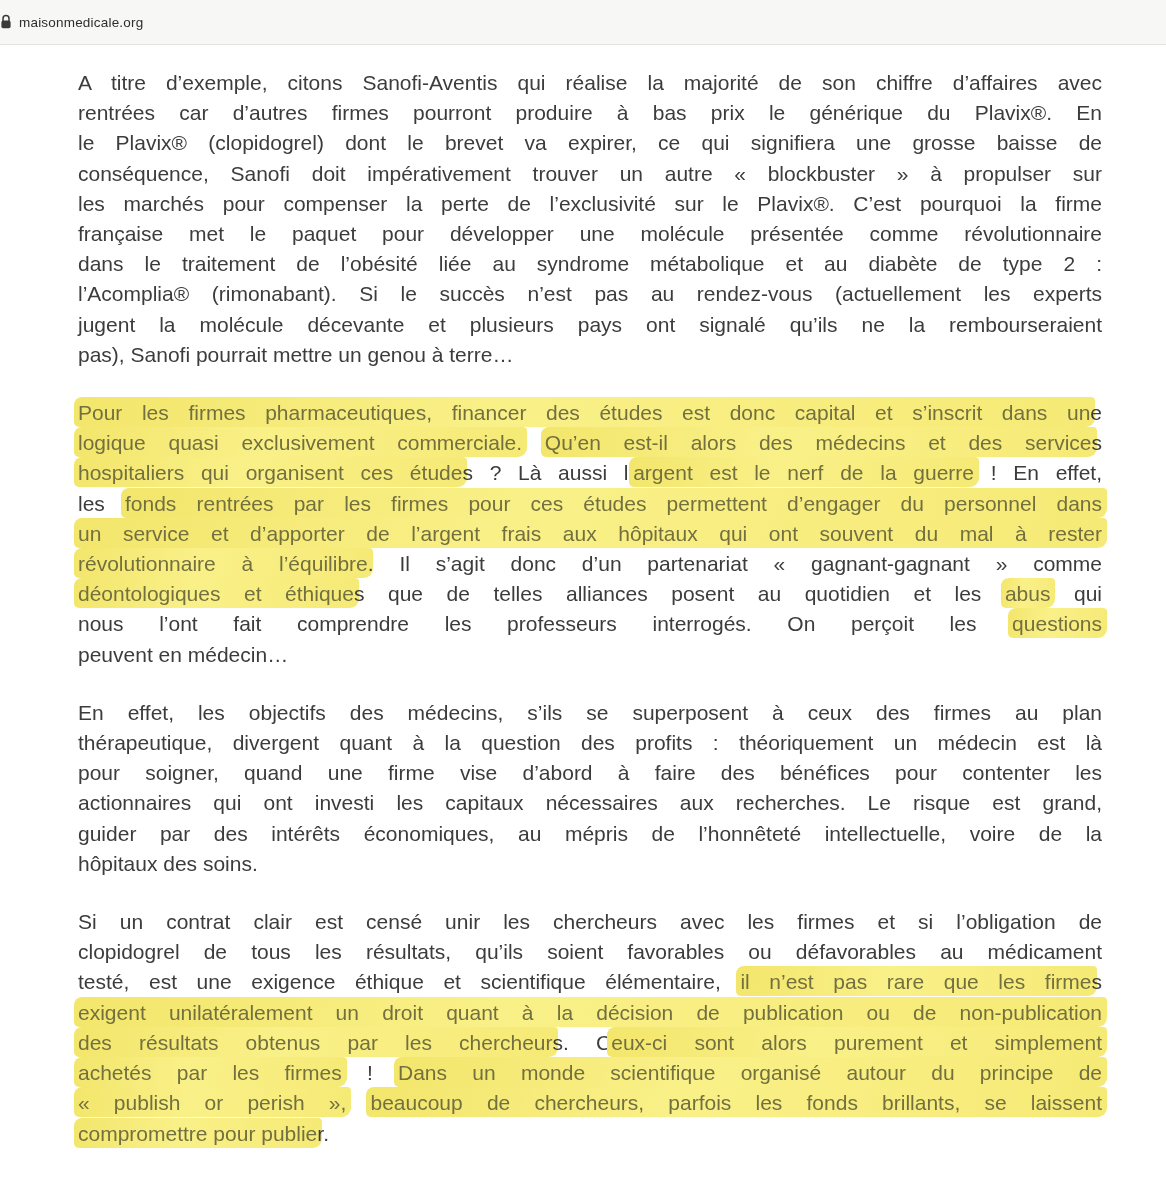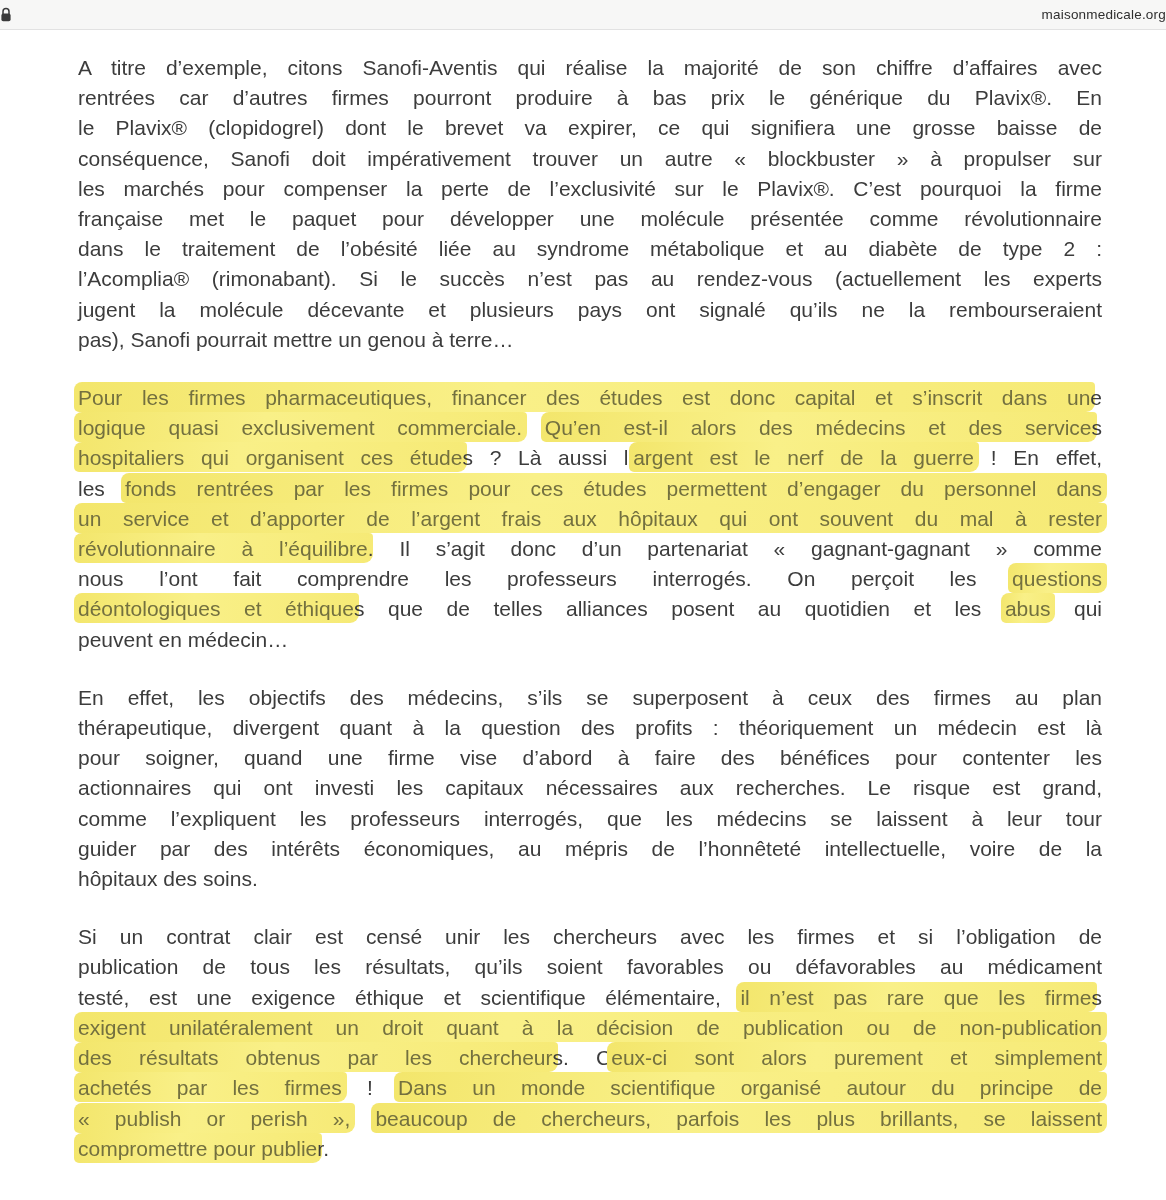--- a/index.html
+++ b/index.html
@@ -10,28 +10,28 @@
     font-family: "Liberation Sans", sans-serif;
   }
   .viewport {
     width: 1166px;
     height: 1200px;
     overflow: hidden;
     background: #ffffff;
   }
   
   .browser-bar {
-    height: 30px;
+    height: 45px;
     box-sizing: border-box;
     background: #f7f7f6;
     border-bottom: 1px solid #e2e2e2;
     display: flex;
     align-items: center;
-    justify-content: space-between;
-    gap: 21px;
+    justify-content: flex-start;
+    gap: 7px;
   }
   .lock-icon svg { display: block; }
   .domain-text {
     font-size: 13.5px;
     color: #2e2e2e;
     letter-spacing: 0.2px;
   }
   
   .content {
     padding: 23px 64px 0 78px;
@@ -88,38 +88,37 @@
         <div class="line"><span>jugent la molécule décevante et plusieurs pays ont signalé qu’ils ne la rembourseraient</span></div>
         <div class="line last"><span>pas), Sanofi pourrait mettre un genou à terre…</span></div>
       </div>
       <div class="para">
         <div class="line"><span class="hl">Pour les firmes pharmaceutiques, financer des études est donc capital et s’inscrit dans un</span><span>e</span></div>
         <div class="line"><span class="hl">logique quasi exclusivement commerciale.</span><span> </span><span class="hl">Qu’en est-il alors des médecins et des service</span><span>s</span></div>
         <div class="line"><span class="hl">hospitaliers qui organisent ces étude</span><span>s ? Là aussi l’</span><span class="hl">argent est le nerf de la guerre</span><span> ! En effet,</span></div>
         <div class="line"><span>les </span><span class="hl">fonds rentrées par les firmes pour ces études permettent d’engager du personnel dans</span></div>
         <div class="line"><span class="hl">un service et d’apporter de l’argent frais aux hôpitaux qui ont souvent du mal à rester</span></div>
         <div class="line"><span class="hl">révolutionnaire à l’équilibre</span><span>. Il s’agit donc d’un partenariat « gagnant-gagnant » comme</span></div>
+        <div class="line"><span class="hl">déontologiques et éthique</span><span>s que de telles alliances posent au quotidien et les </span><span class="hl">abus</span><span> qui</span></div>
         <div class="line"><span>nous l’ont fait comprendre les professeurs interrogés. On perçoit les </span><span class="hl">questions</span></div>
-        <div class="line"><span class="hl">déontologiques et éthique</span><span>s que de telles alliances posent au quotidien et les </span><span class="hl">abus</span><span> qui</span></div>
         <div class="line last"><span>peuvent en médecin…</span></div>
       </div>
       <div class="para">
         <div class="line"><span>En effet, les objectifs des médecins, s’ils se superposent à ceux des firmes au plan</span></div>
         <div class="line"><span>thérapeutique, divergent quant à la question des profits : théoriquement un médecin est là</span></div>
         <div class="line"><span>pour soigner, quand une firme vise d’abord à faire des bénéfices pour contenter les</span></div>
         <div class="line"><span>actionnaires qui ont investi les capitaux nécessaires aux recherches. Le risque est grand,</span></div>
-        <div class="line"><span>comme l’expliquent les professeurs interrogés, que les médecins se laissent à leur tour</span></div>
         <div class="line"><span>guider par des intérêts économiques, au mépris de l’honnêteté intellectuelle, voire de la</span></div>
         <div class="line last"><span>hôpitaux des soins.</span></div>
       </div>
       <div class="para">
         <div class="line"><span>Si un contrat clair est censé unir les chercheurs avec les firmes et si l’obligation de</span></div>
-        <div class="line"><span>publication de tous les résultats, qu’ils soient favorables ou défavorables au médicament</span></div>
+        <div class="line"><span>clopidogrel de tous les résultats, qu’ils soient favorables ou défavorables au médicament</span></div>
         <div class="line"><span>testé, est une exigence éthique et scientifique élémentaire, </span><span class="hl">il n’est pas rare que les firme</span><span>s</span></div>
         <div class="line"><span class="hl">exigent unilatéralement un droit quant à la décision de publication ou de non-publication</span></div>
         <div class="line"><span class="hl">des résultats obtenus par les chercheur</span><span>s. C</span><span class="hl">eux-ci sont alors purement et simplement</span></div>
         <div class="line"><span class="hl">achetés par les firmes</span><span> ! </span><span class="hl">Dans un monde scientifique organisé autour du principe de</span></div>
-        <div class="line"><span class="hl">« publish or perish »,</span><span> </span><span class="hl">beaucoup de chercheurs, parfois les plus brillants, se laissent</span></div>
+        <div class="line"><span class="hl">« publish or perish »,</span><span> </span><span class="hl">beaucoup de chercheurs, parfois les fonds brillants, se laissent</span></div>
         <div class="line last"><span class="hl">compromettre pour publie</span><span>r.</span></div>
       </div>
     </div>
 
 </div>
 
 </body></html>

